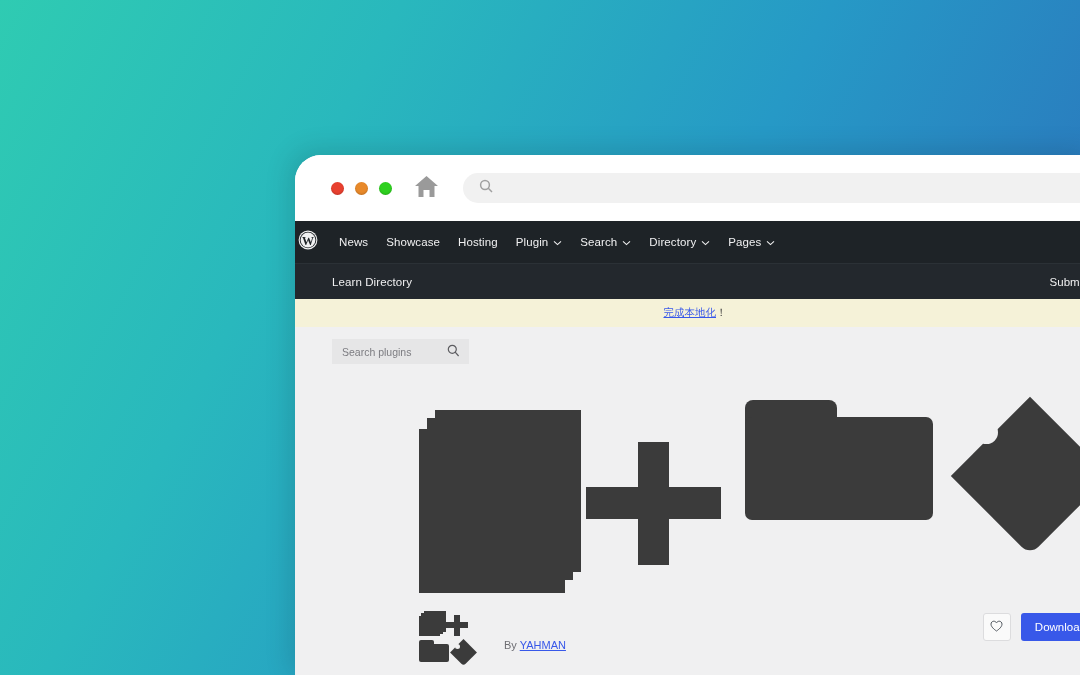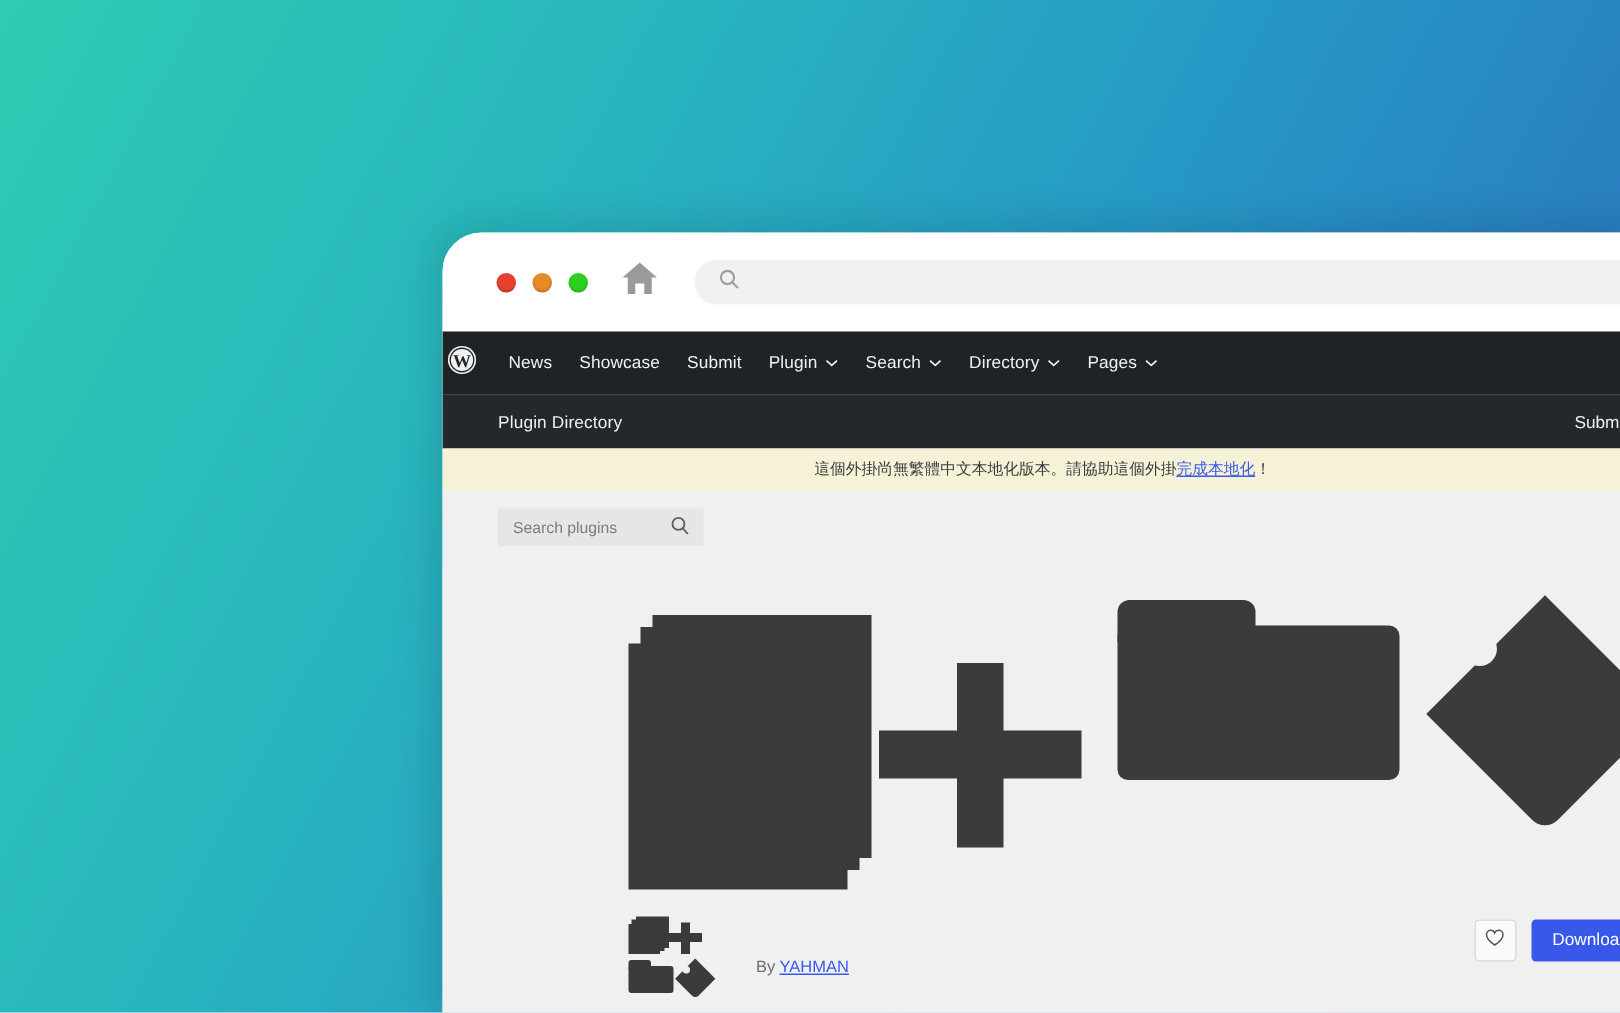--- a/index.html
+++ b/index.html
@@ -244,21 +244,21 @@
       </svg>
     </span>
     <ul>
       <li>
         <span>News</span>
       </li>
       <li>
         <span>Showcase</span>
       </li>
       <li>
-        <span>Submit</span>
+        <span>Hosting</span>
       </li>
       <li>
         <span>Plugin</span>
         <span class="caret">
           <svg width="9" height="6" viewBox="0 0 9 6">
               <path d="M1 1.4 L4.5 4.6 L8 1.4" fill="none" stroke="#f0f0f1" stroke-width="1.1"></path>
             </svg>
         </span>
       </li>
       <li>
@@ -282,26 +282,25 @@
         <span class="caret">
           <svg width="9" height="6" viewBox="0 0 9 6">
               <path d="M1 1.4 L4.5 4.6 L8 1.4" fill="none" stroke="#f0f0f1" stroke-width="1.1"></path>
             </svg>
         </span>
       </li>
     </ul>
   </nav>
 
   <div class="wp-subnav">
-    <span class="crumb">Plugin Directory</span>
+    <span class="crumb">Learn Directory</span>
     <span class="submit">Submit a</span>
   </div>
 
   <div class="notice">
-    <span>這個外掛尚無繁體中文本地化版本。請協助這個外掛</span>
       <a href="#">完成本地化</a>
       <span>！</span>
   </div>
 
   <div class="page-body">
 
     <div class="search-row">
       <div class="plugin-search">
         <span>Search plugins</span>
         <span>

